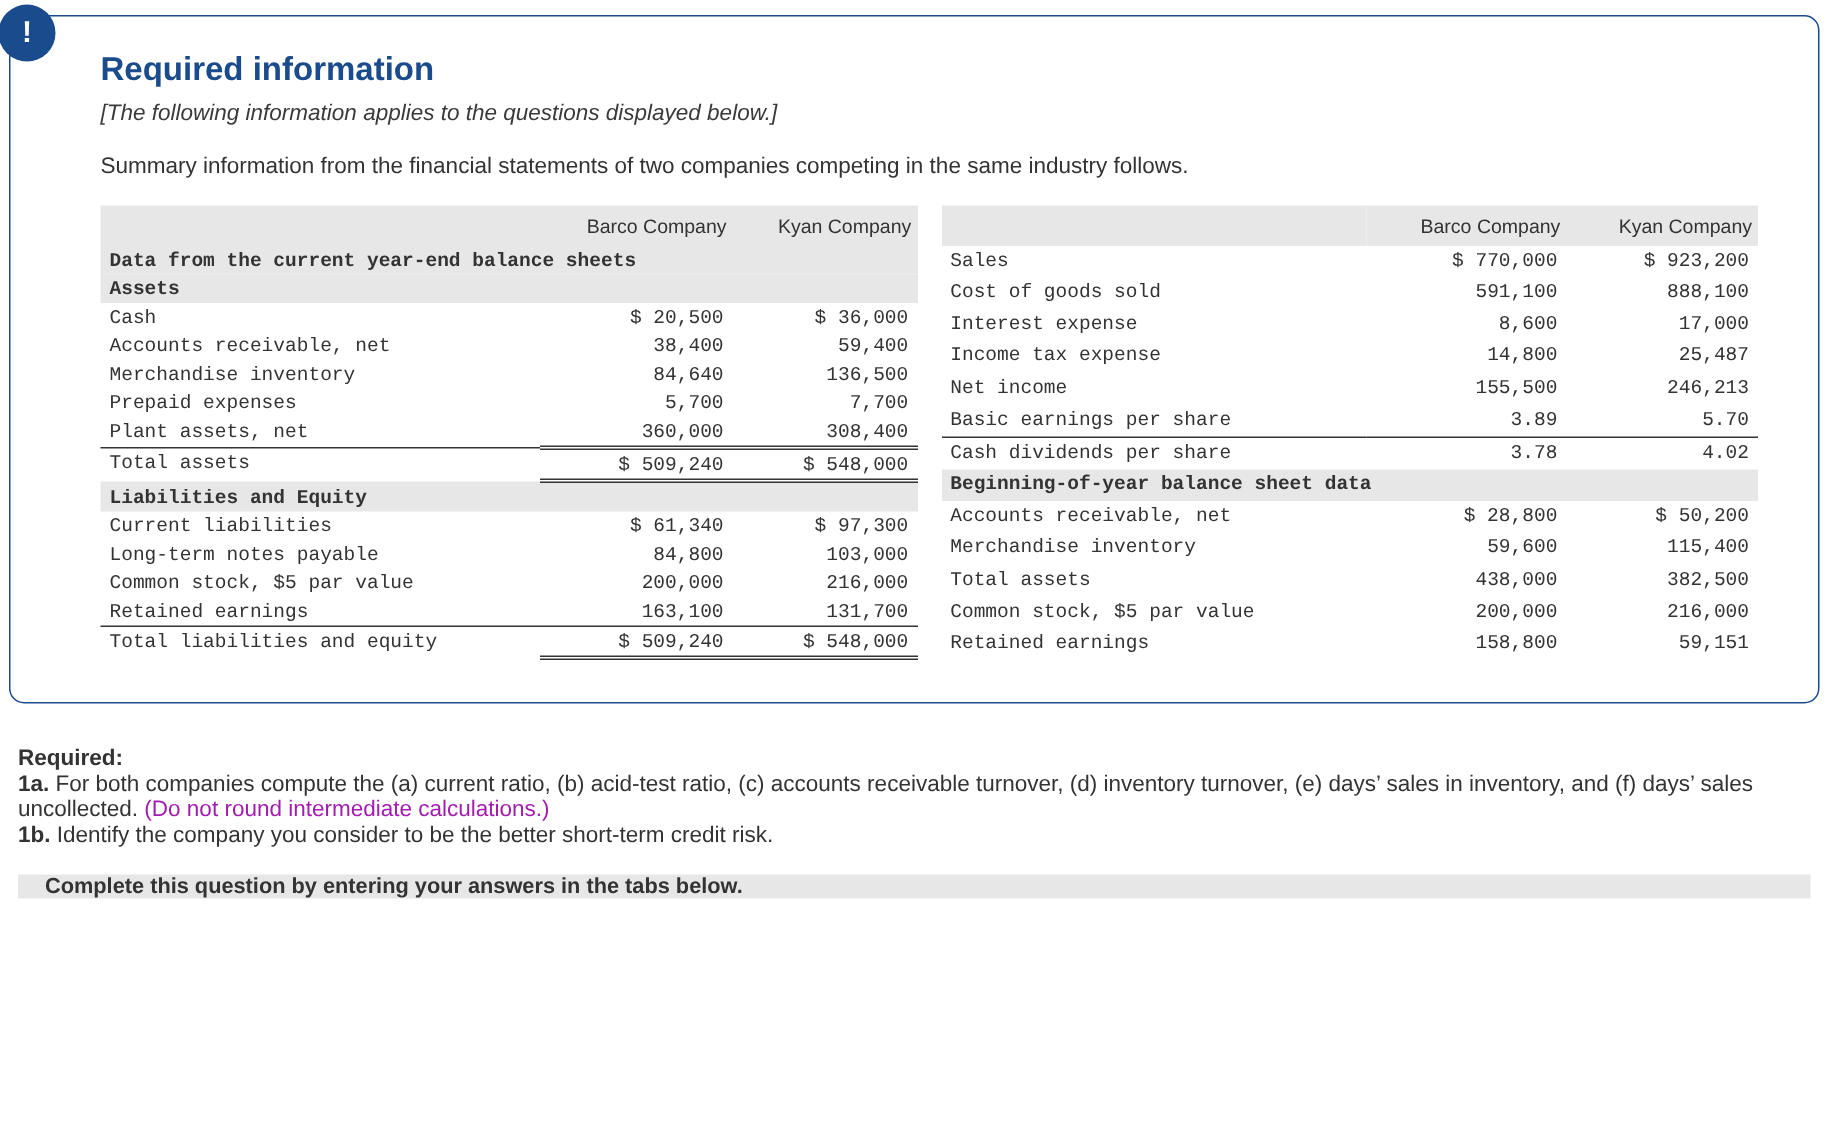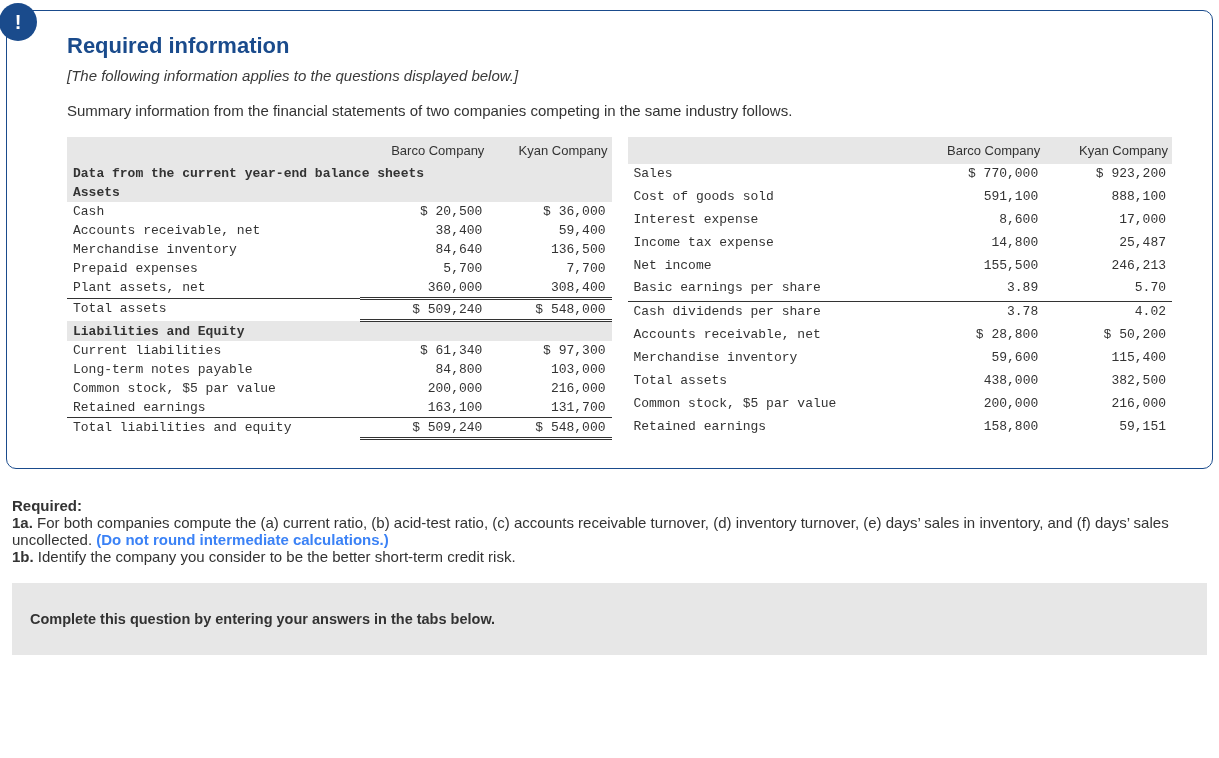--- a/index.html
+++ b/index.html
@@ -65,24 +65,24 @@
     text-align: center;
     padding: 6px 4px;
     font-family: Arial, Helvetica, sans-serif;
   }
   .section-row td { background: #e7e7e7; font-weight: bold; }
   .top-border td { border-top: 1px solid #333; }
   .dbl-border td.num { border-top: 3px double #333; }
   .left-pad { padding-left: 6px; }
   .required-block { padding: 0 6px; font-size: 15px; }
   .required-block .hdr { font-weight: bold; }
-  .red { color: #3b82f6; font-weight: bold; }
+  .red { color: #a21caf; font-weight: normal; }
   .answer-bar {
     background: #e7e7e7;
-    padding: 28px 18px;
+    padding: 0 18px;
     margin: 18px 6px 0 6px;
     font-weight: bold;
     font-size: 14.5px;
   }
 </style>
 </head>
 <body>
 
 <div class="info-box">
   <div class="warn-circle">
@@ -206,20 +206,23 @@
           </tr>
         <tr>
             <td class="left-pad">Basic earnings per share</td>
             <td class="num">3.89</td>
             <td class="num">5.70</td>
           </tr>
         <tr class="top-border">
             <td class="left-pad">Cash dividends per share</td>
             <td class="num" style="border-top:1px solid #333;">3.78</td>
             <td class="num" style="border-top:1px solid #333;">4.02</td>
+          </tr>
+        <tr class="section-row">
+            <td colspan="3">Beginning-of-year balance sheet data</td>
           </tr>
         <tr>
             <td class="left-pad">Accounts receivable, net</td>
             <td class="num">$ 28,800</td>
             <td class="num">$ 50,200</td>
           </tr>
         <tr>
             <td class="left-pad">Merchandise inventory</td>
             <td class="num">59,600</td>
             <td class="num">115,400</td>

